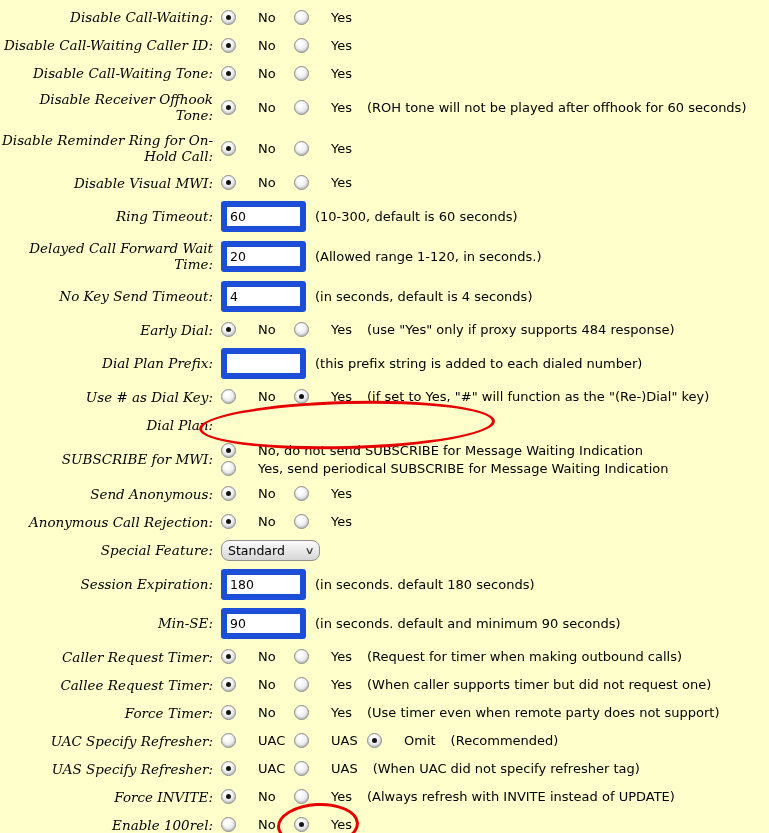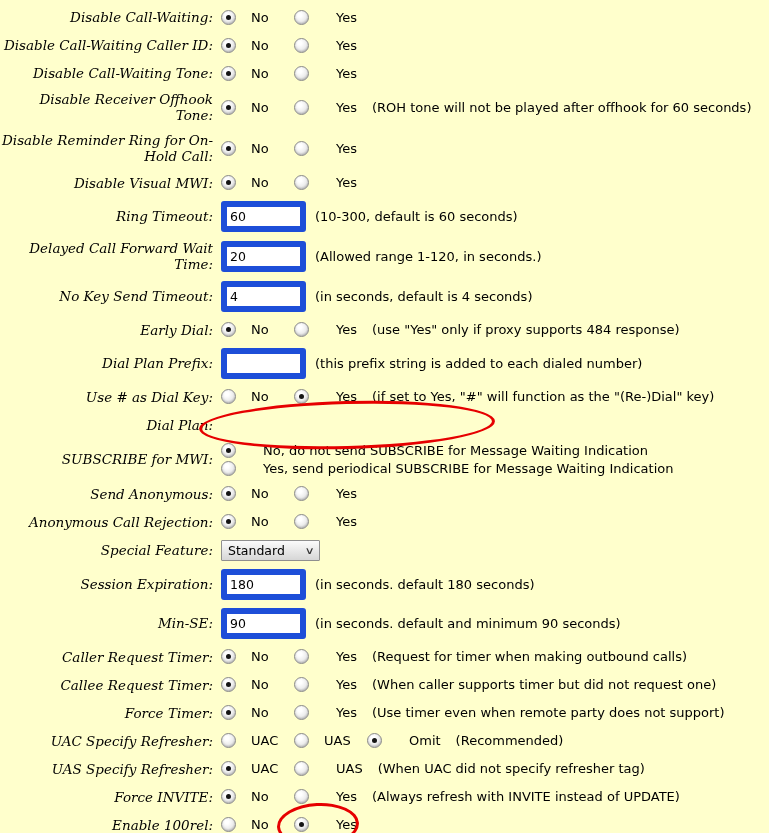--- a/index.html
+++ b/index.html
@@ -15,43 +15,43 @@
     font-family:"DejaVu Serif","Liberation Serif",serif;
     font-style:italic;font-size:13.5px;line-height:1.22;
   }
   .content{
     flex:1;display:flex;align-items:center;
     padding-left:8px;position:relative;min-height:20px;
   }
   .content.stack{flex-direction:column;align-items:flex-start;gap:3px;}
   .radio-line{display:flex;align-items:center;}
   .opt{display:inline-flex;align-items:center;min-width:73px;cursor:default;}
-  .opt.no-min{min-width:0;margin-right:8px;gap:12px;}
-  .opt .optlabel{padding-left:15px;white-space:nowrap;text-align:center;}
+  .opt.no-min{min-width:0;margin-right:8px;}
+  .opt .optlabel{padding-left:22px;white-space:nowrap;text-align:center;}
   .radio{
     width:13px;height:13px;flex:none;border-radius:50%;
     border:1px solid #8a8a8a;
     background:radial-gradient(circle at 38% 32%, #ffffff 15%, #ececec 55%, #bfbfbf 100%);
     box-shadow:inset 0 -1px 2px rgba(0,0,0,.18);
     display:inline-flex;align-items:center;justify-content:center;
   }
   .radio.checked::after{content:"";width:5px;height:5px;border-radius:50%;background:#151515;}
   input.text{
     width:67px;height:15px;border:6px solid #1d4ed8;border-radius:3px;
     background:#fff;color:#000;padding:2px 3px;
     font-family:"DejaVu Sans",sans-serif;font-size:12.5px;
   }
   input.text.wide{width:492px;}
   .note{margin-left:7px;white-space:nowrap;}
   .note.after-input{margin-left:9px;}
   .select-box{
     display:inline-flex;align-items:center;justify-content:space-between;
     width:85px;height:17px;padding:1px 6px;
     background:linear-gradient(#fbfbfb,#d6d6d6);
-    border:1px solid #8f8f8f;border-radius:1px;font-size:12.5px;cursor:default;
+    border:1px solid #8f8f8f;border-radius:8px;font-size:12.5px;cursor:default;
   }
   .chevron{font-size:10px;color:#333;transform:scaleX(1.4);}
   .circle-annot{
     position:absolute;border:3px solid #e60000;border-radius:50%;
     pointer-events:none;z-index:5;
   }
   .circle-dialplan{left:-14px;top:50%;width:290px;height:42px;transform:translateY(-50%) rotate(-1.5deg);}
   .circle-100rel{left:64px;top:50%;width:76px;height:38px;transform:translateY(-50%) rotate(-3deg);}
 </style>
 </head>

